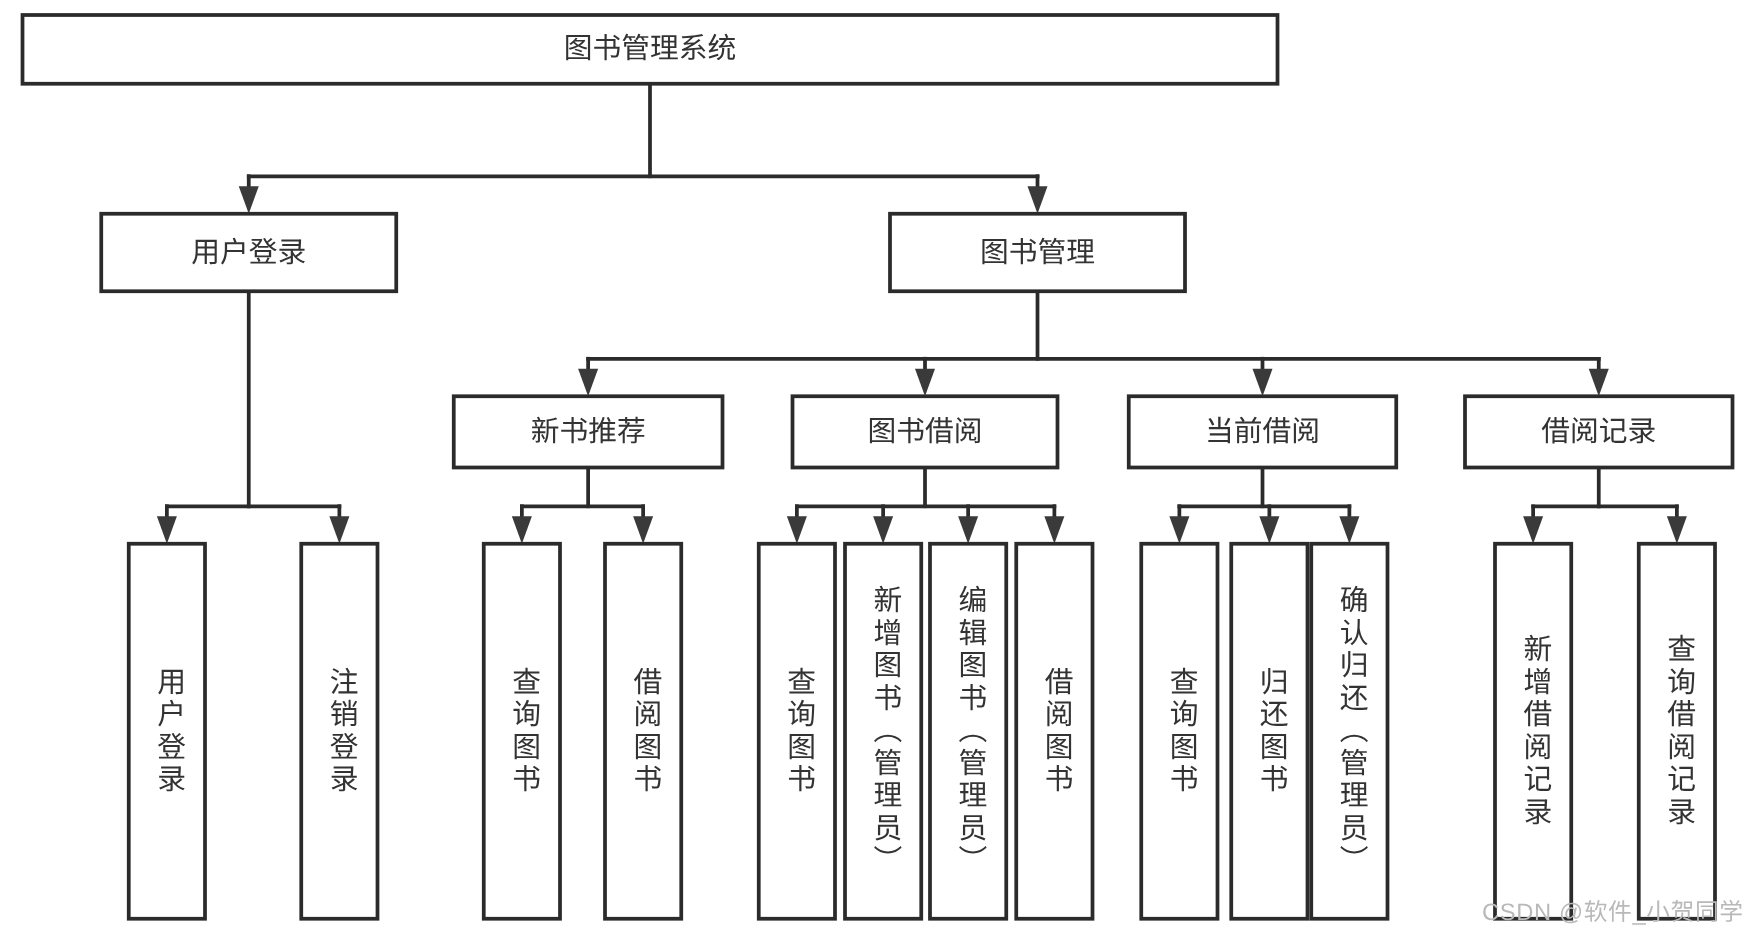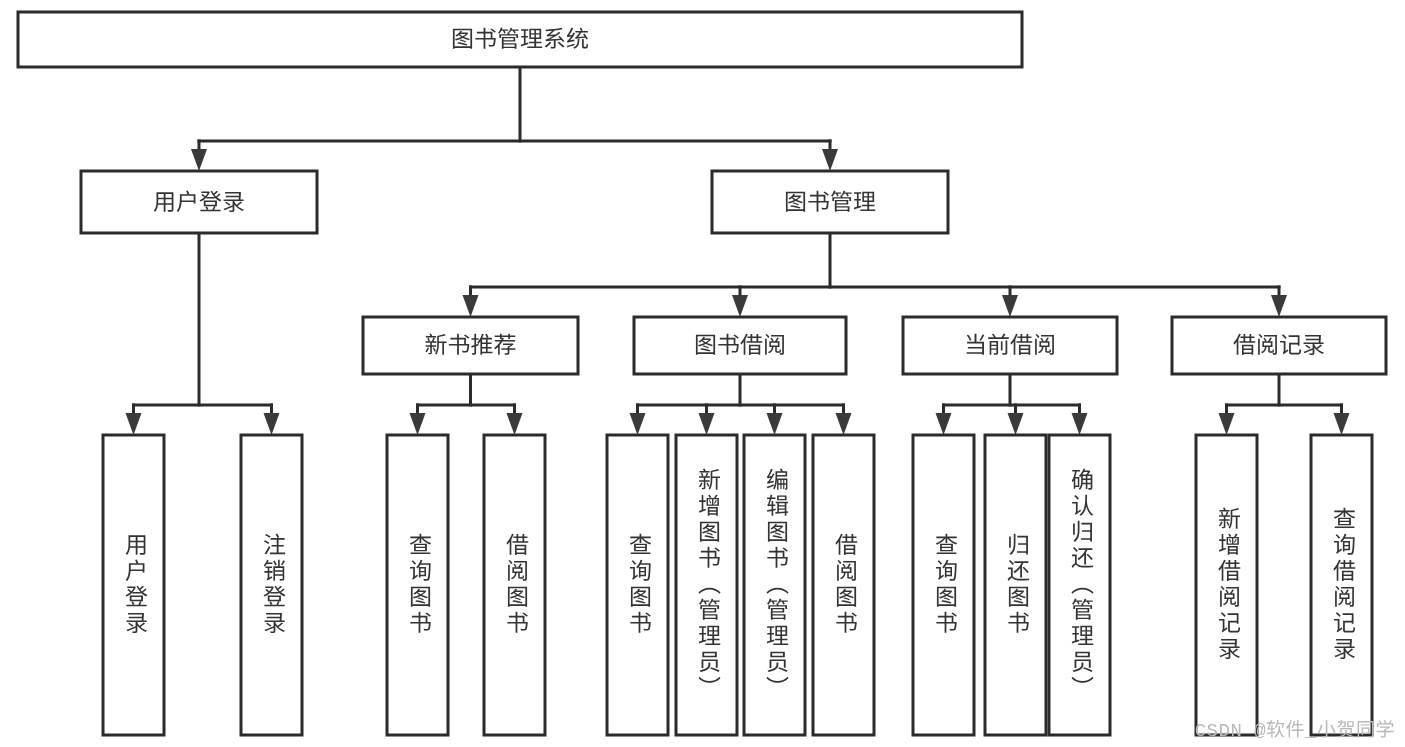--- a/index.html
+++ b/index.html
@@ -61,21 +61,21 @@
     line-height: 1.12;
     letter-spacing: 3px;
     color: #333333;
     white-space: nowrap;
     pointer-events: none;
   }
   .watermark {
     position: absolute;
     right: 10px;
     bottom: 5px;
-    font-family: Liberation Mono, monospace;
+    font-family: Liberation Sans, sans-serif;
     font-size: 19px;
     color: #b9b9b9;
     letter-spacing: 0.5px;
     white-space: nowrap;
     user-select: none;
   }
 </style>
 </head>
 <body>
 

